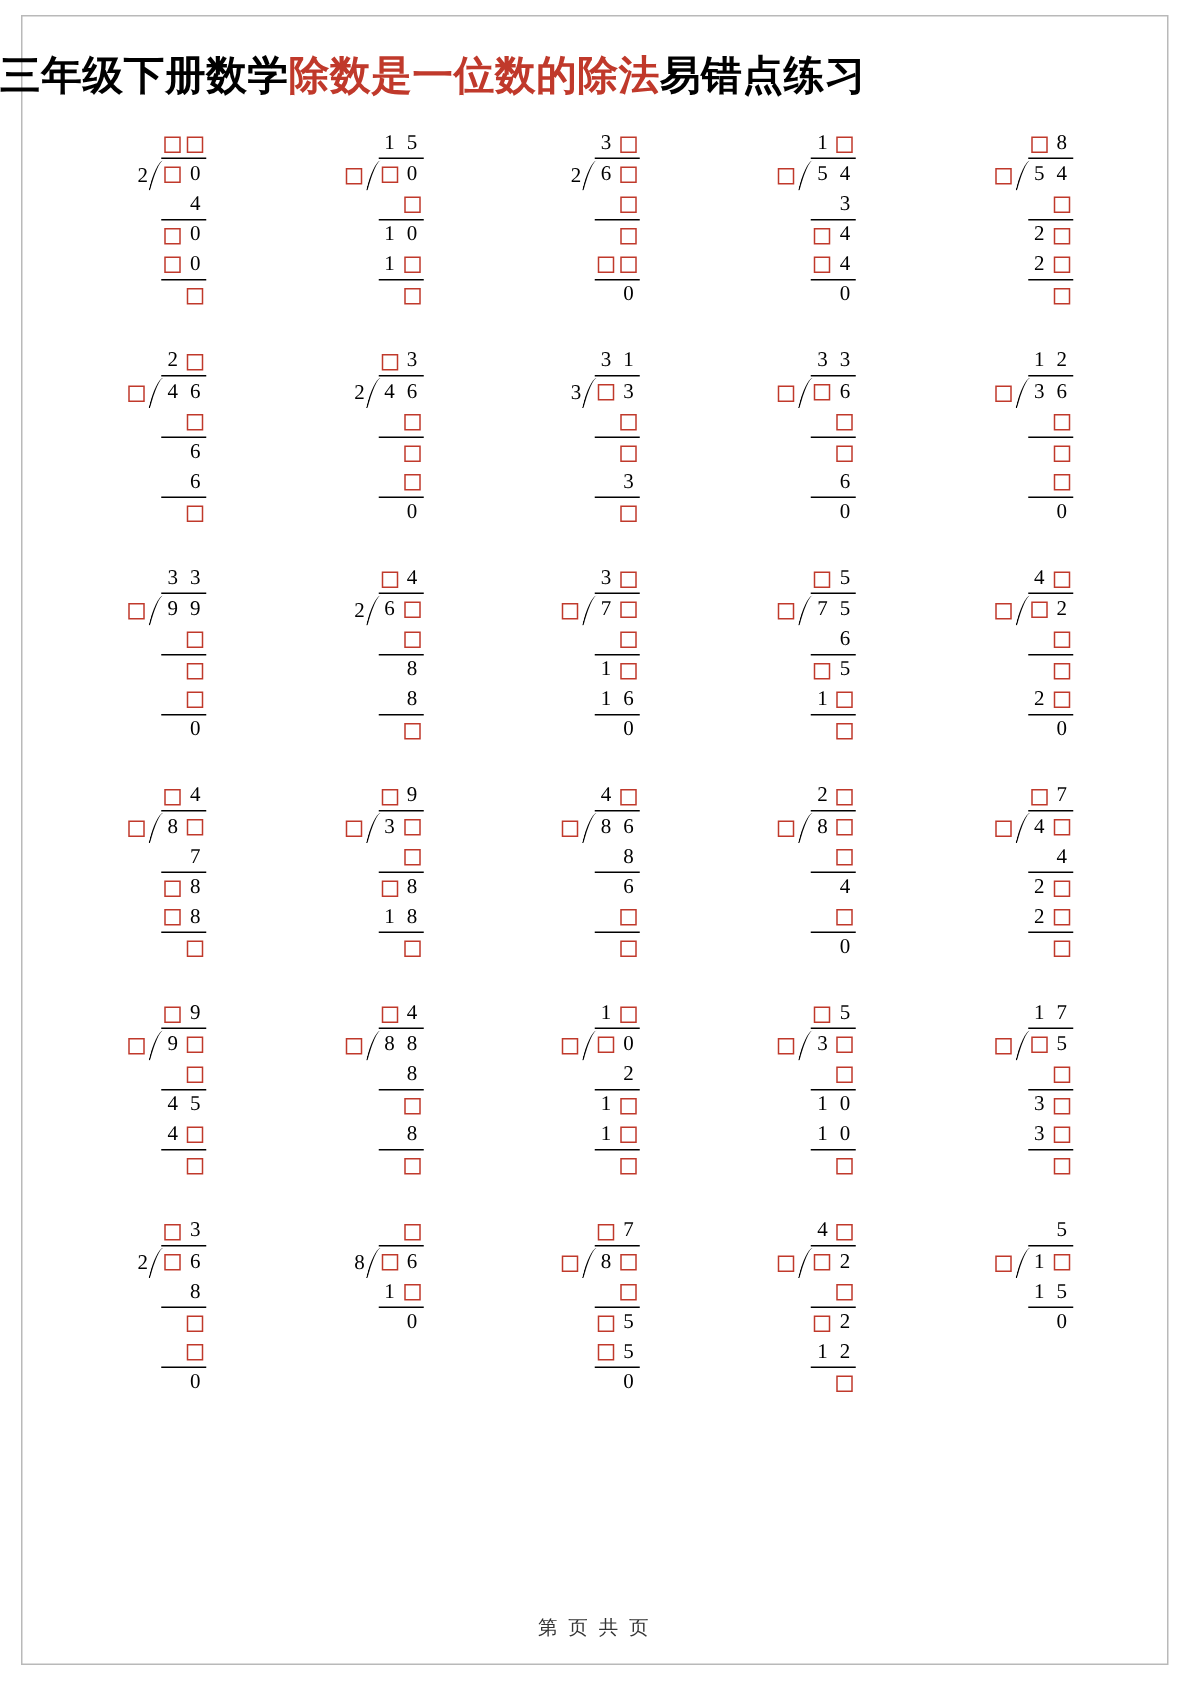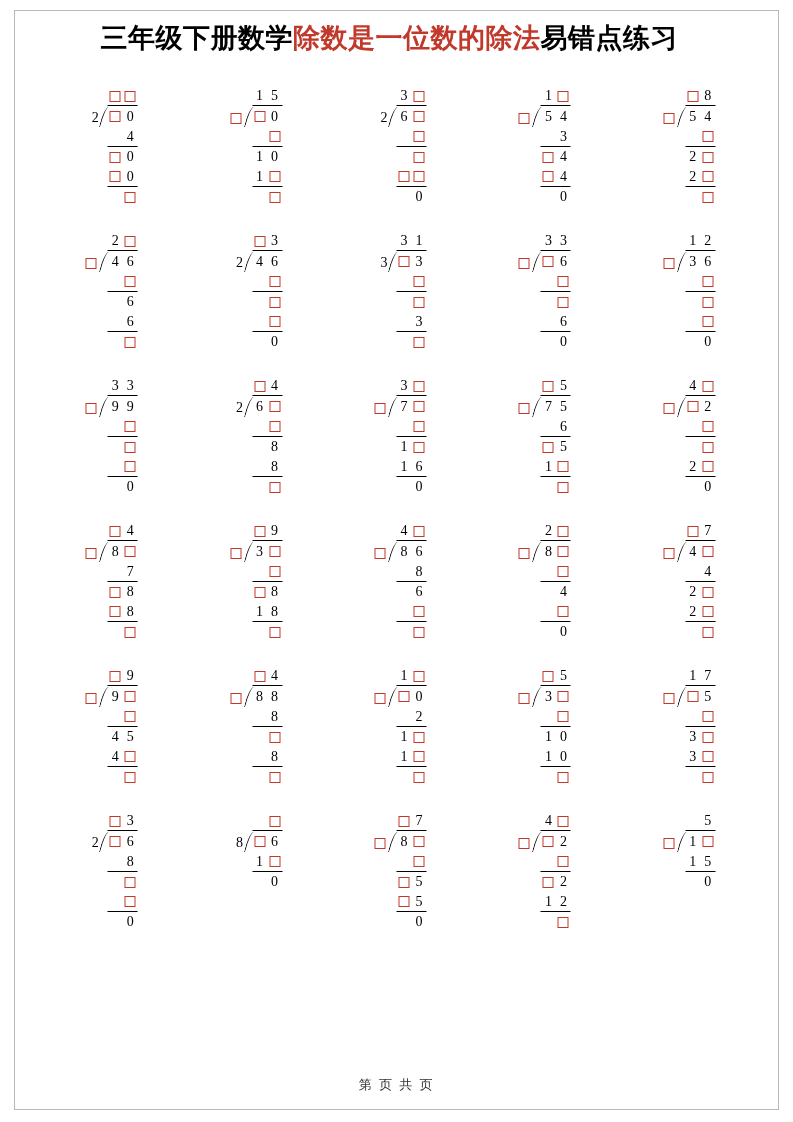--- a/index.html
+++ b/index.html
@@ -19,24 +19,24 @@
     left: 14px;
     top: 10px;
     width: 765px;
     height: 1100px;
     border: 1px solid #b9b9b9;
     box-sizing: border-box;
     pointer-events: none;
   }
   .title {
     position: absolute;
-    top: 20px;
+    top: 32px;
     left: 0;
     width: 678px;
-    text-align: right;
+    text-align: left;
     font-size: 27px;
     font-weight: bold;
     font-family: "Liberation Serif", serif;
     letter-spacing: 0.5px;
     white-space: nowrap;
   }
   .title .red {
     color: #c0392b;
   }
   .grid {

